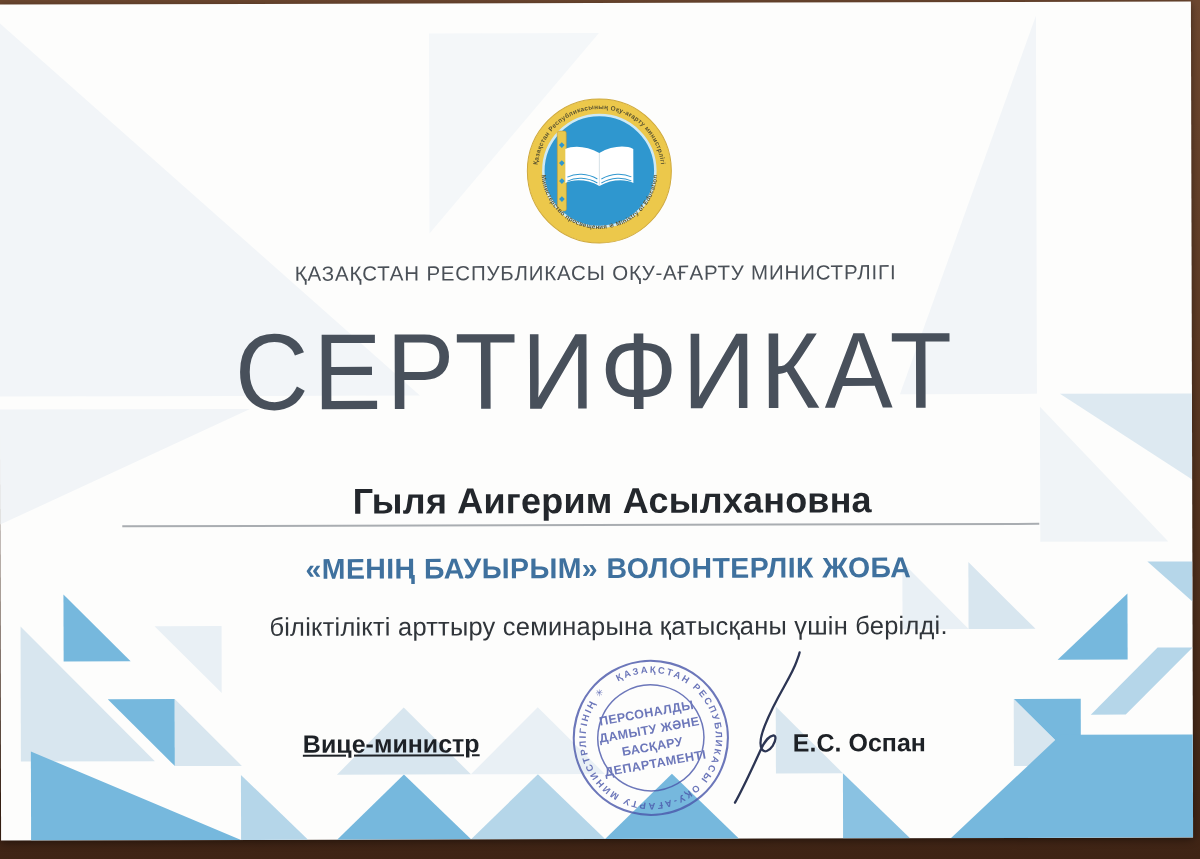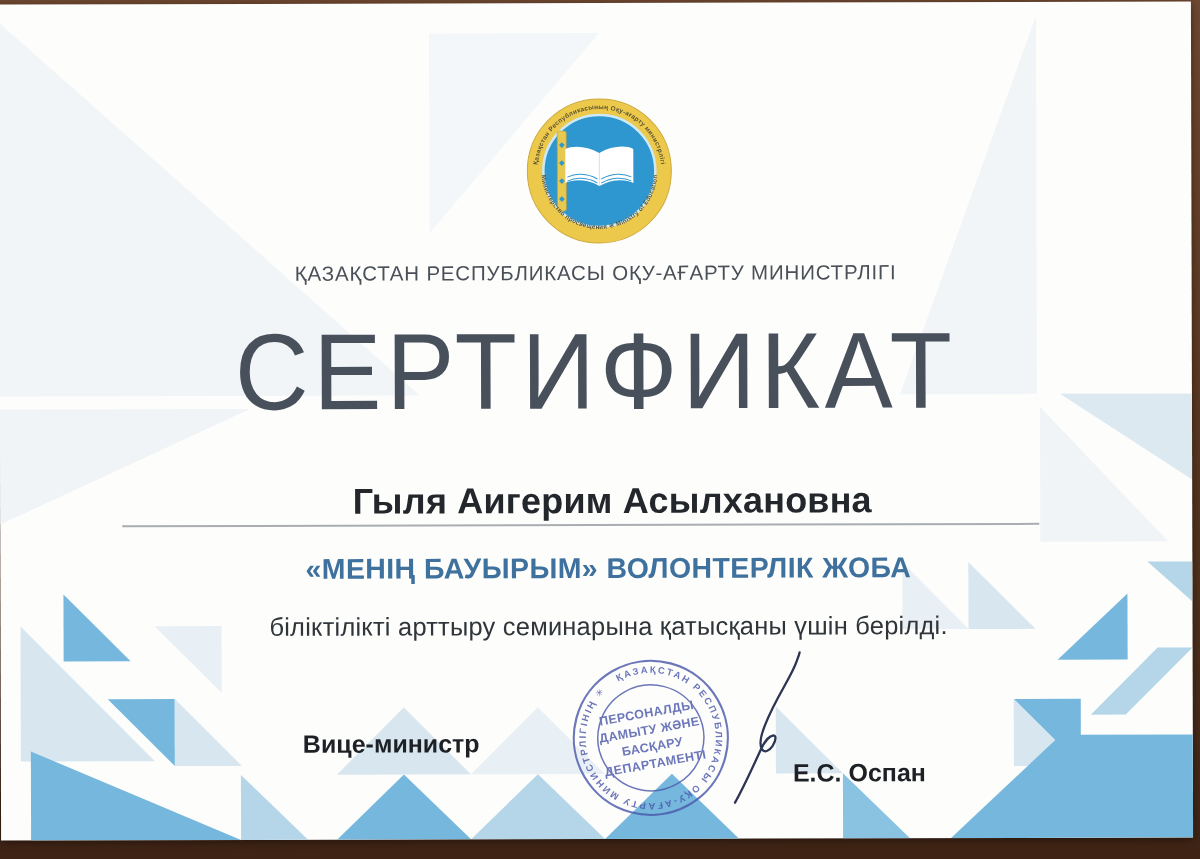--- a/index.html
+++ b/index.html
@@ -35,22 +35,22 @@
   }
   .program{
     top:549px;font-size:28.5px;font-weight:bold;color:#3f719e;
     transform:translateX(12px);letter-spacing:.4px;
   }
   .description{
     top:609px;font-size:25.5px;font-weight:400;color:#30353a;
     transform:translateX(12px);letter-spacing:.2px;
   }
   .signer{position:absolute;font-size:25px;font-weight:bold;color:#1d2126;}
-  .signer-role{left:302px;top:726px;}
-  .signer-name{left:792px;top:756px;}
+  .signer-role{left:302px;top:726px;text-decoration:underline;}
+  .signer-name{left:792px;top:726px;}
   .emblem-svg{position:absolute;left:520px;top:88px;}
   .stamp-svg{position:absolute;left:548px;top:628px;}
   .signature-svg{position:absolute;left:688px;top:638px;}
 </style>
 </head>
 <body>
 
 <div class="certificate">
 
   <svg class="pattern" viewBox="0 0 1192 836" preserveAspectRatio="none">

